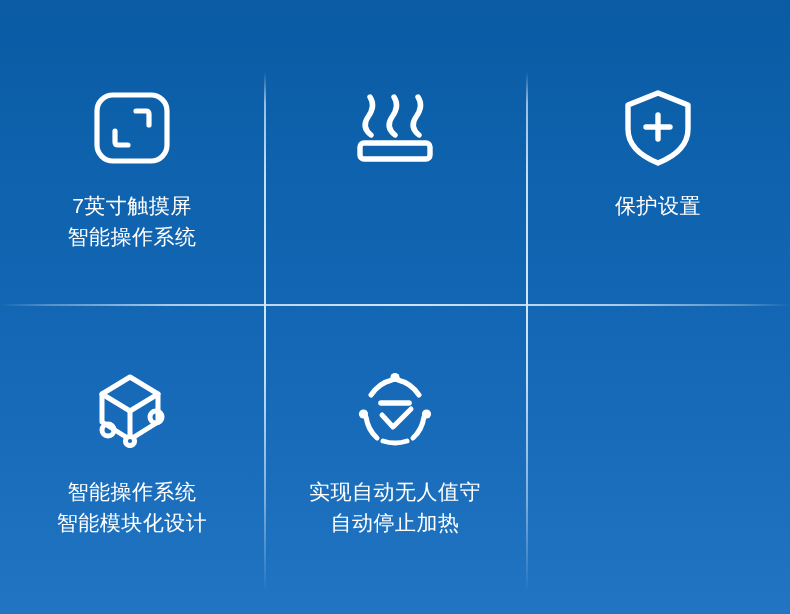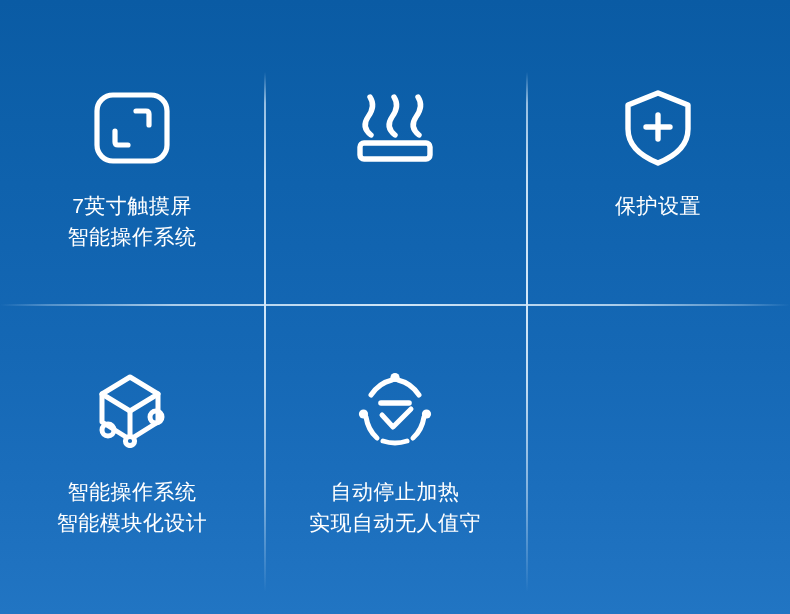--- a/index.html
+++ b/index.html
@@ -185,19 +185,19 @@
           <path d="M69 47 Q67 60 58 68"></path>
           <path d="M28 71 Q40 75 52 71"></path>
           <circle cx="40" cy="7.5" r="4.6" fill="#ffffff" stroke="none"></circle>
           <circle cx="8.5" cy="44" r="4.6" fill="#ffffff" stroke="none"></circle>
           <circle cx="71.5" cy="44" r="4.6" fill="#ffffff" stroke="none"></circle>
           <path d="M26 33 L54 33" stroke-width="5.6"></path>
           <path d="M27 45 L38 57 L56 39"></path>
         </svg>
       </div>
       <div class="cell-text">
+        <span class="line">实现自动无人值守</span>
         <span class="line">自动停止加热</span>
-        <span class="line">实现自动无人值守</span>
       </div>
     </div>
 
   </div>
 </div>
 
 </body></html>

